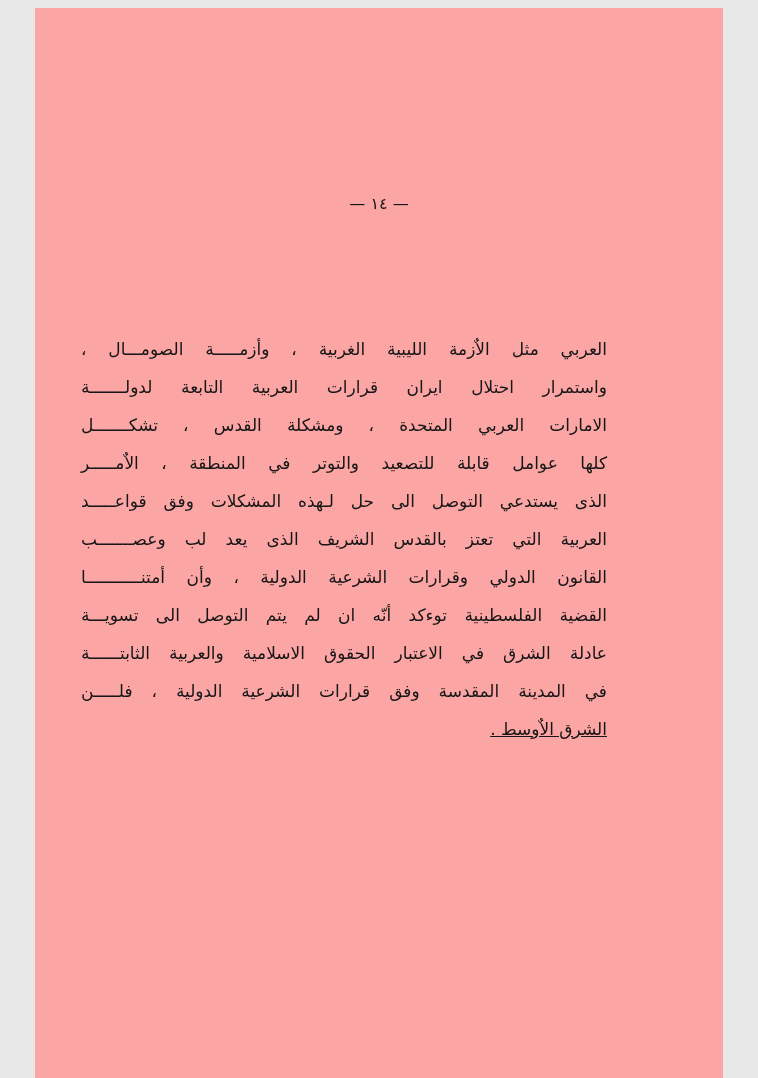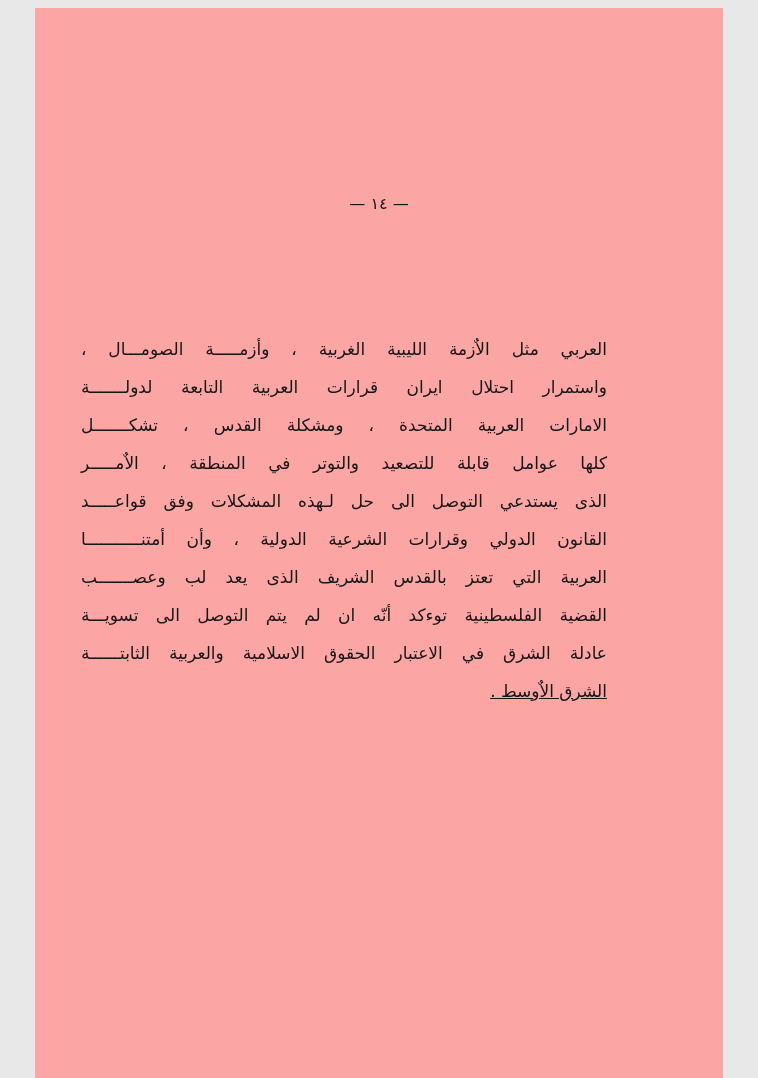--- a/index.html
+++ b/index.html
@@ -53,22 +53,23 @@
   }
 </style>
 </head>
 <body>
 
 <div class="page">
   <div class="page-number">— ١٤ —</div>
   <div class="text-block" id="lines-container">
       <div class="line">العربي مثل الاٌزمة   الليبية   الغربية ،  وأزمـــــة   الصومـــال ،</div>
       <div class="line">واستمرار   احتلال  ايران   قرارات  العربية   التابعة  لدولـــــــة</div>
-      <div class="line">الامارات   العربية   المتحدة ،   ومشكلة   القدس ،   تشكـــــــل</div>
+      <div class="line">الامارات   العربي   المتحدة ،   ومشكلة   القدس ،   تشكـــــــل</div>
       <div class="line">كلها   عوامل   قابلة  للتصعيد   والتوتر  في  المنطقة ،  الاٌمـــــر</div>
       <div class="line">الذى   يستدعي  التوصل   الى  حل   لـهذه   المشكلات  وفق   قواعـــــد</div>
+      <div class="line">العربية   التي   تعتز  بالقدس  الشريف  الذى  يعد  لب  وعصـــــــب</div>
       <div class="line">القانون   الدولي  وقرارات   الشرعية  الدولية ،   وأن   أمتنـــــــــــا</div>
-      <div class="line">العربية   التي   تعتز  بالقدس  الشريف  الذى  يعد  لب  وعصـــــــب</div>
       <div class="line">القضية   الفلسطينية  توءكد   أنّه   ان  لم  يتم   التوصل  الى  تسويـــة</div>
       <div class="line">عادلة   الشرق   في  الاعتبار  الحقوق  الاسلامية  والعربية  الثابتــــــة</div>
+      <div class="line">في   المدينة   المقدسة   وفق  قرارات  الشرعية   الدولية ،   فلـــــن</div>
       <div class="line last">الشرق  الاٌوسط   .</div>
     </div>
 </div>
 
 </body></html>

